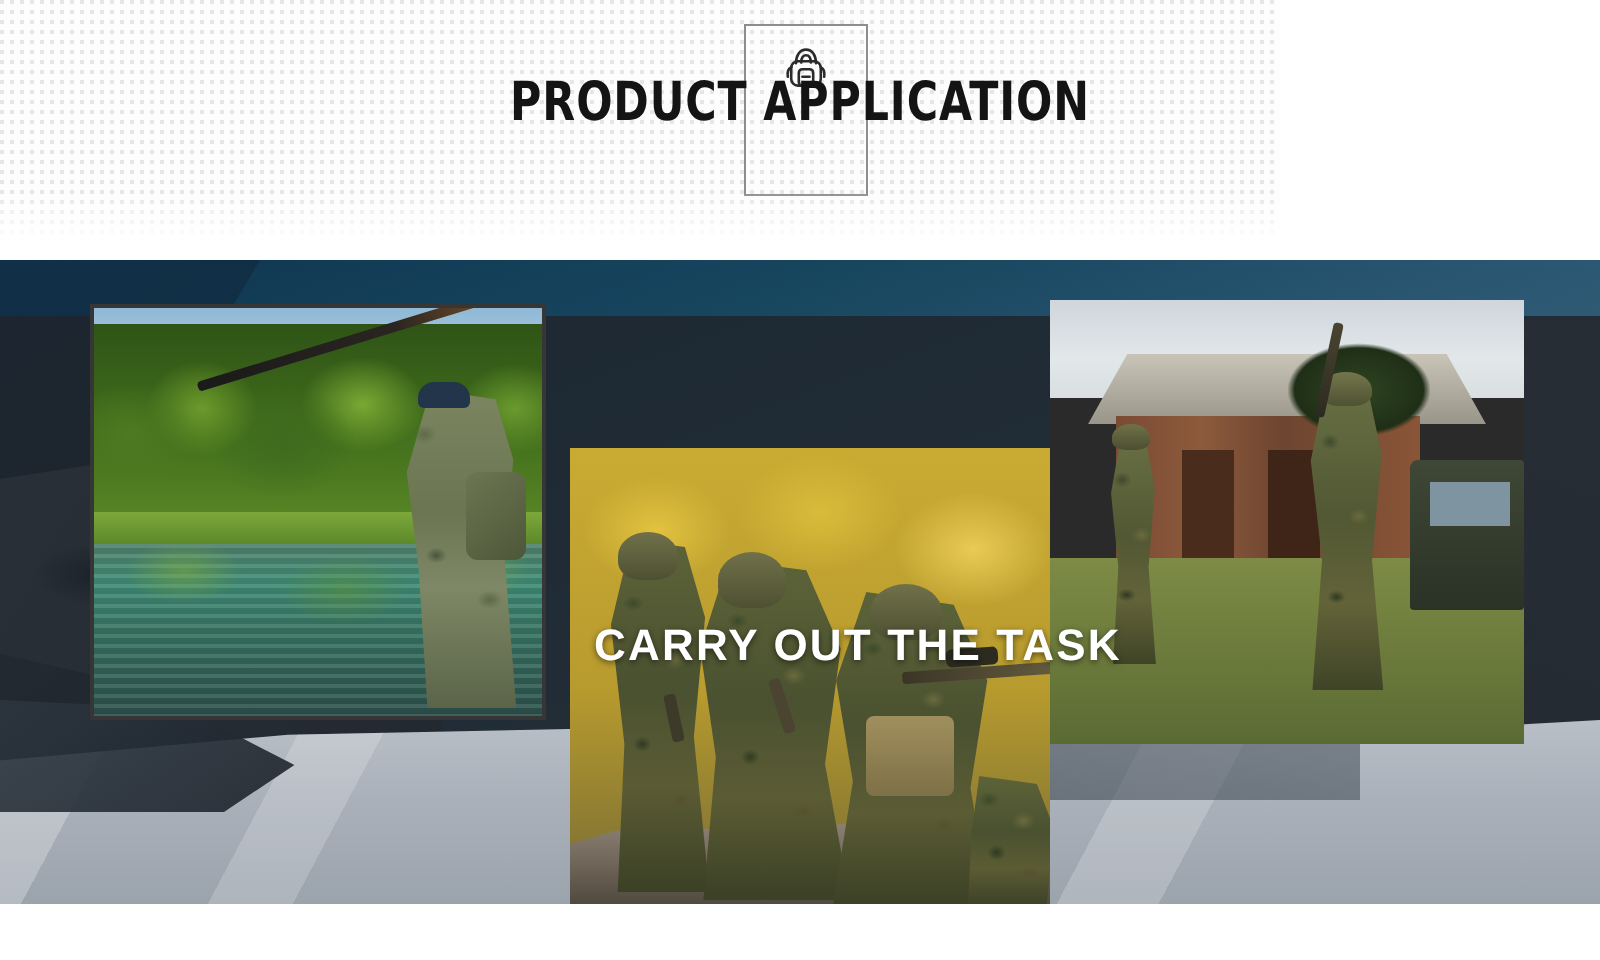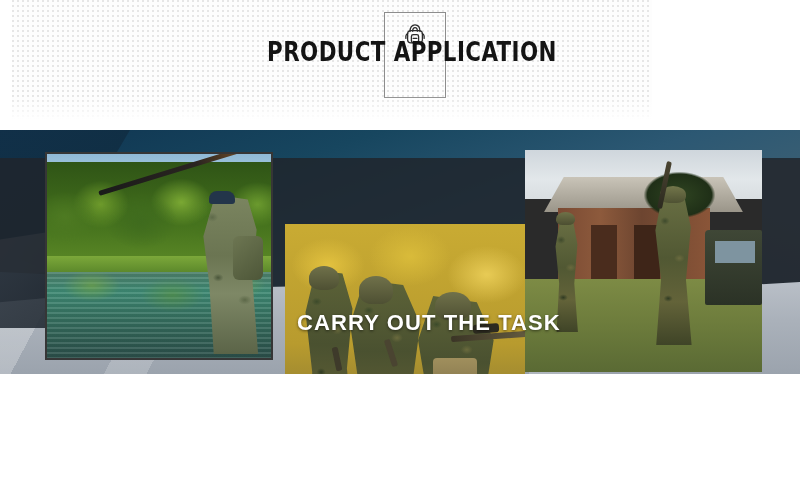--- a/index.html
+++ b/index.html
@@ -15,21 +15,21 @@
   #page {
     position: relative;
     width: 800px;
     height: 480px;
     background: #ffffff;
   }
 
   
   .header {
     position: absolute;
-    left: 12px; top: 0;
+    left: 0; top: 0;
     width: 640px; height: 130px;
     background-color: #fdfdfd;
     background-image:
       radial-gradient(circle at 1px 1px, #e6e6e6 1.1px, transparent 1.2px);
     background-size: 5px 5px;
     overflow: hidden;
   }
   .header-fade {
     position: absolute;
     left: 0; bottom: 0;
@@ -69,21 +69,21 @@
     transform: scaleX(0.88);
     transform-origin: center center;
     white-space: nowrap;
     line-height: 1;
   }
 
   
   .hero {
     position: absolute;
     left: 0; top: 130px;
-    width: 800px; height: 244px;
+    width: 800px; height: 322px;
     overflow: hidden;
     background: #4d7c0f;
   }
 
   
   .hero-sky {
     position: absolute; inset: 0;
     background:
       linear-gradient(160deg, #0f3450 0%, #17465f 26%, #2c5873 48%, #3d6073 66%, #4c6170 100%);
   }

